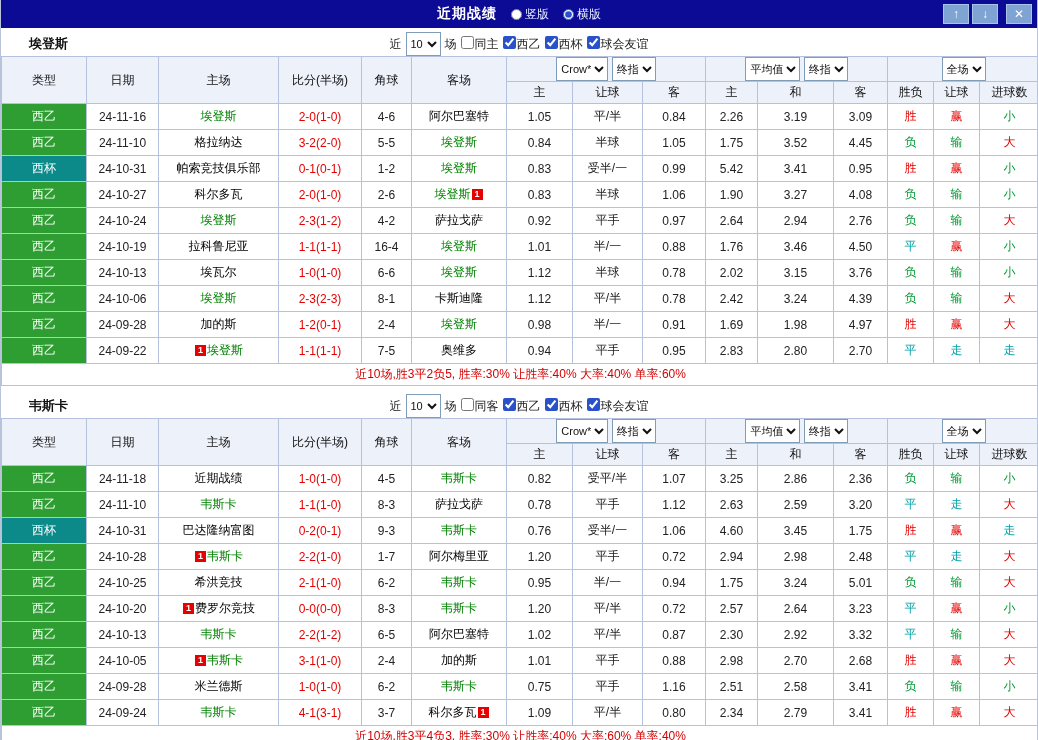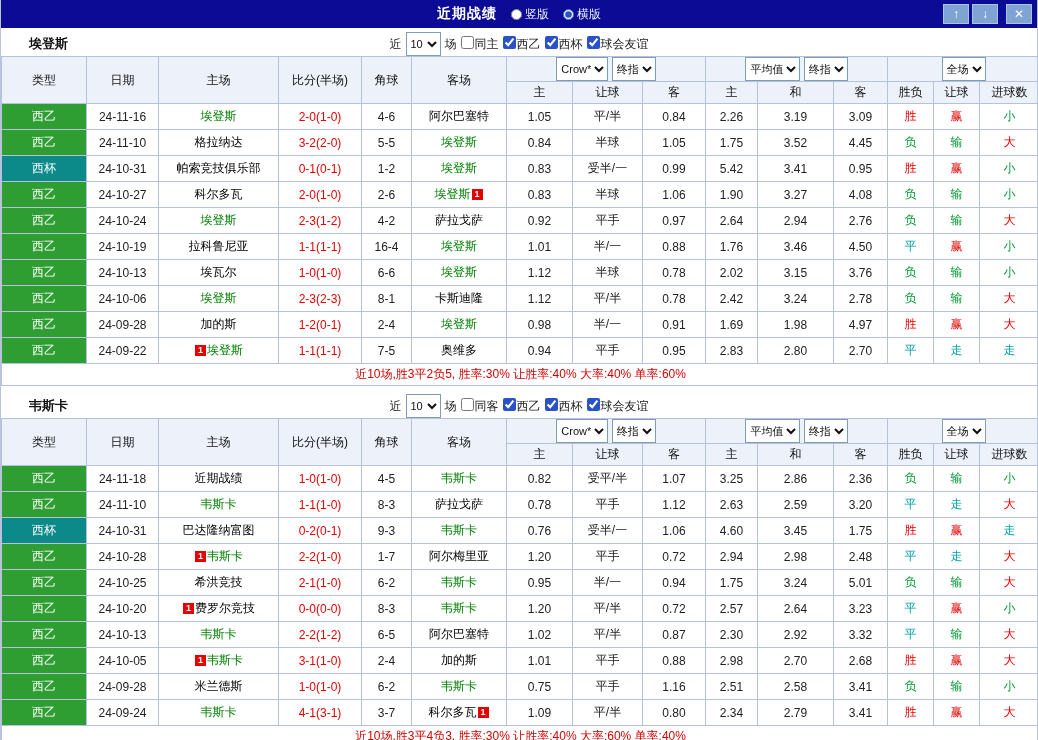--- a/index.html
+++ b/index.html
@@ -267,21 +267,21 @@
     <td>24-10-06</td>
     <td class="team-cell"><span class="tname focus">埃登斯</span></td>
     <td class="score">2-3(2-3)</td>
     <td>8-1</td>
     <td class="team-cell"><span class="tname">卡斯迪隆</span></td>
     <td>1.12</td>
     <td>平/半</td>
     <td>0.78</td>
     <td>2.42</td>
     <td>3.24</td>
-    <td>2.78</td>
+    <td>4.39</td>
     <td><span class="r-loss">负</span></td>
     <td><span class="r-loss">输</span></td>
     <td><span class="r-win">大</span></td>
   </tr>
 
   <tr class="match-row">
     <td class="lg liga"><span>西乙</span></td>
     <td>24-09-28</td>
     <td class="team-cell"><span class="tname">加的斯</span></td>
     <td class="score">1-2(0-1)</td>

